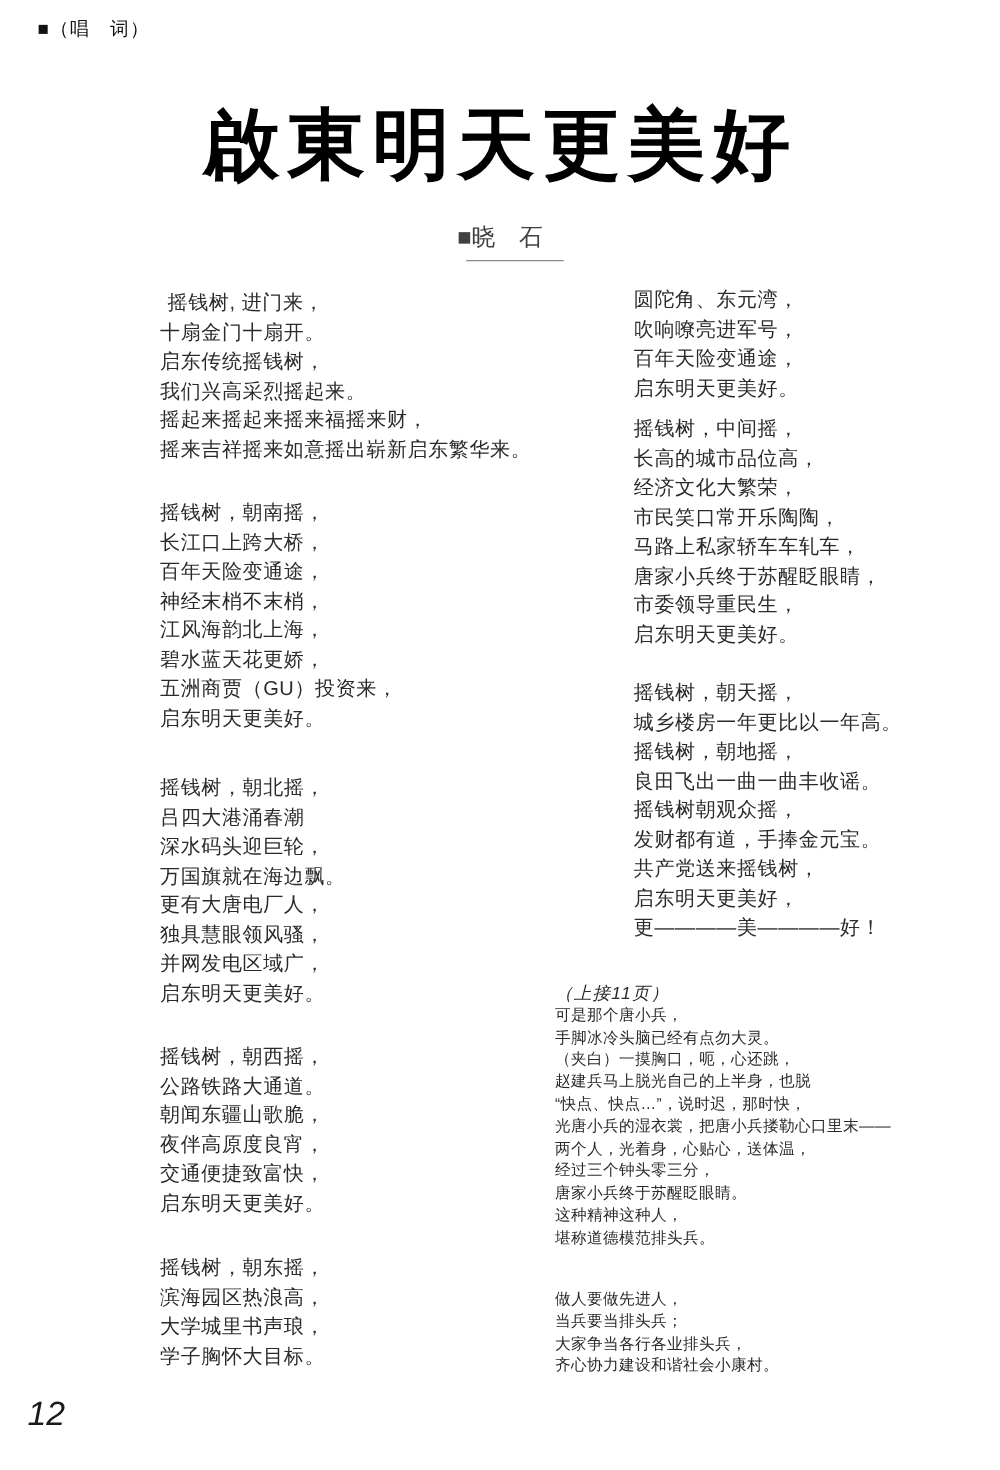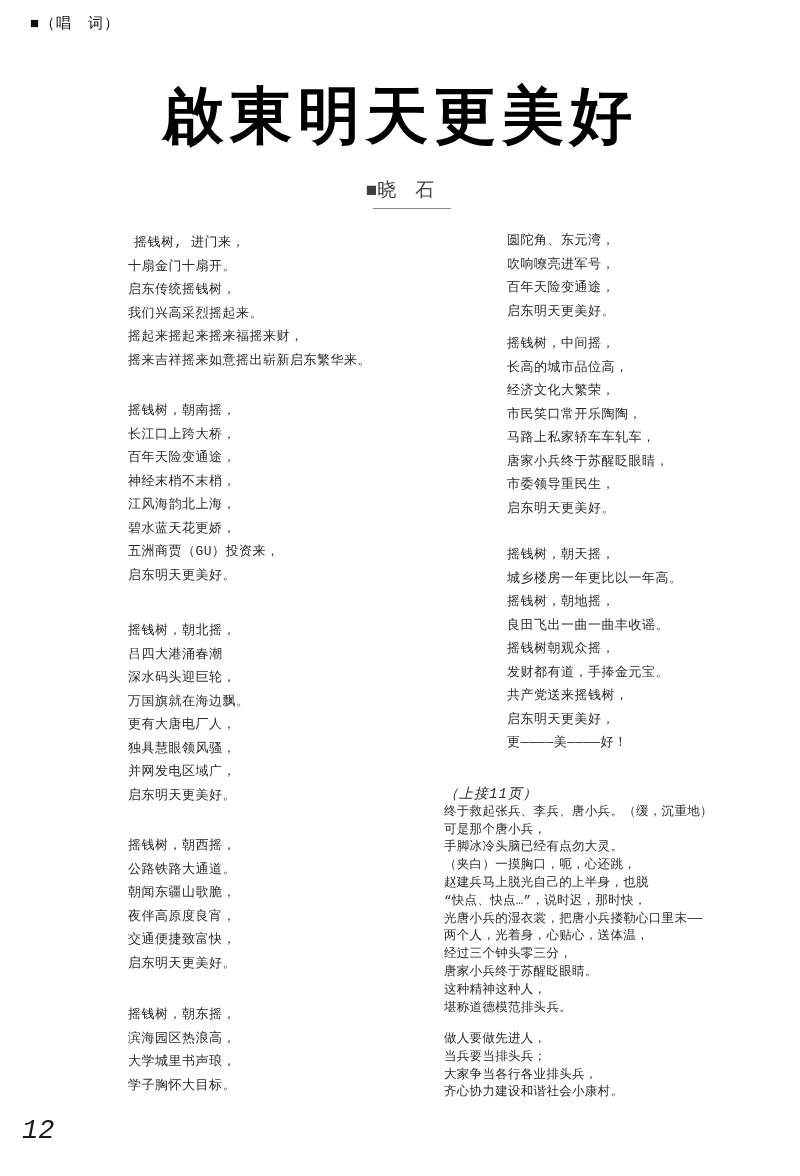--- a/index.html
+++ b/index.html
@@ -5,21 +5,21 @@
   html, body {
     margin: 0;
     padding: 0;
     background: #ffffff;
   }
   .page {
     position: relative;
     width: 800px;
     height: 1176px;
     background: #ffffff;
-    font-family: Liberation Mono, monospace;
+    font-family: Liberation Sans, sans-serif;
     color: #222222;
     overflow: hidden;
   }
   .header-tag {
     position: absolute;
     left: 30px;
     top: 14px;
     font-size: 15px;
     letter-spacing: 1px;
     color: #111111;
@@ -50,21 +50,21 @@
   .author-rule {
     position: absolute;
     left: 373px;
     top: 208px;
     width: 78px;
     height: 1px;
     background: #8a8a8a;
   }
   .poem-stanza {
     position: absolute;
-    font-size: 13px;
+    font-size: 16px;
     color: #2a2a2a;
   }
   .poem-stanza .line {
     line-height: 23.5px;
     height: 23.5px;
     white-space: nowrap;
     letter-spacing: 0.5px;
   }
   .indent-first .line:first-child {
     padding-left: 6px;
@@ -174,21 +174,20 @@
       <div class="line">摇钱树朝观众摇，</div>
       <div class="line">发财都有道，手捧金元宝。</div>
       <div class="line">共产党送来摇钱树，</div>
       <div class="line">启东明天更美好，</div>
       <div class="line">更————美————好！</div>
     </div>
 
   <div class="prose-block" style="left:444px; top:786px;">
     <div class="prose-header">（上接11页）</div>
     <div>
-        <div class="line">终于救起张兵、李兵、唐小兵。（缓，沉重地）</div>
         <div class="line">可是那个唐小兵，</div>
         <div class="line">手脚冰冷头脑已经有点勿大灵。</div>
         <div class="line">（夹白）一摸胸口，呃，心还跳，</div>
         <div class="line">赵建兵马上脱光自己的上半身，也脱</div>
         <div class="line">“快点、快点…”，说时迟，那时快，</div>
         <div class="line">光唐小兵的湿衣裳，把唐小兵搂勒心口里末——</div>
         <div class="line">两个人，光着身，心贴心，送体温，</div>
         <div class="line">经过三个钟头零三分，</div>
         <div class="line">唐家小兵终于苏醒眨眼睛。</div>
         <div class="line">这种精神这种人，</div>

